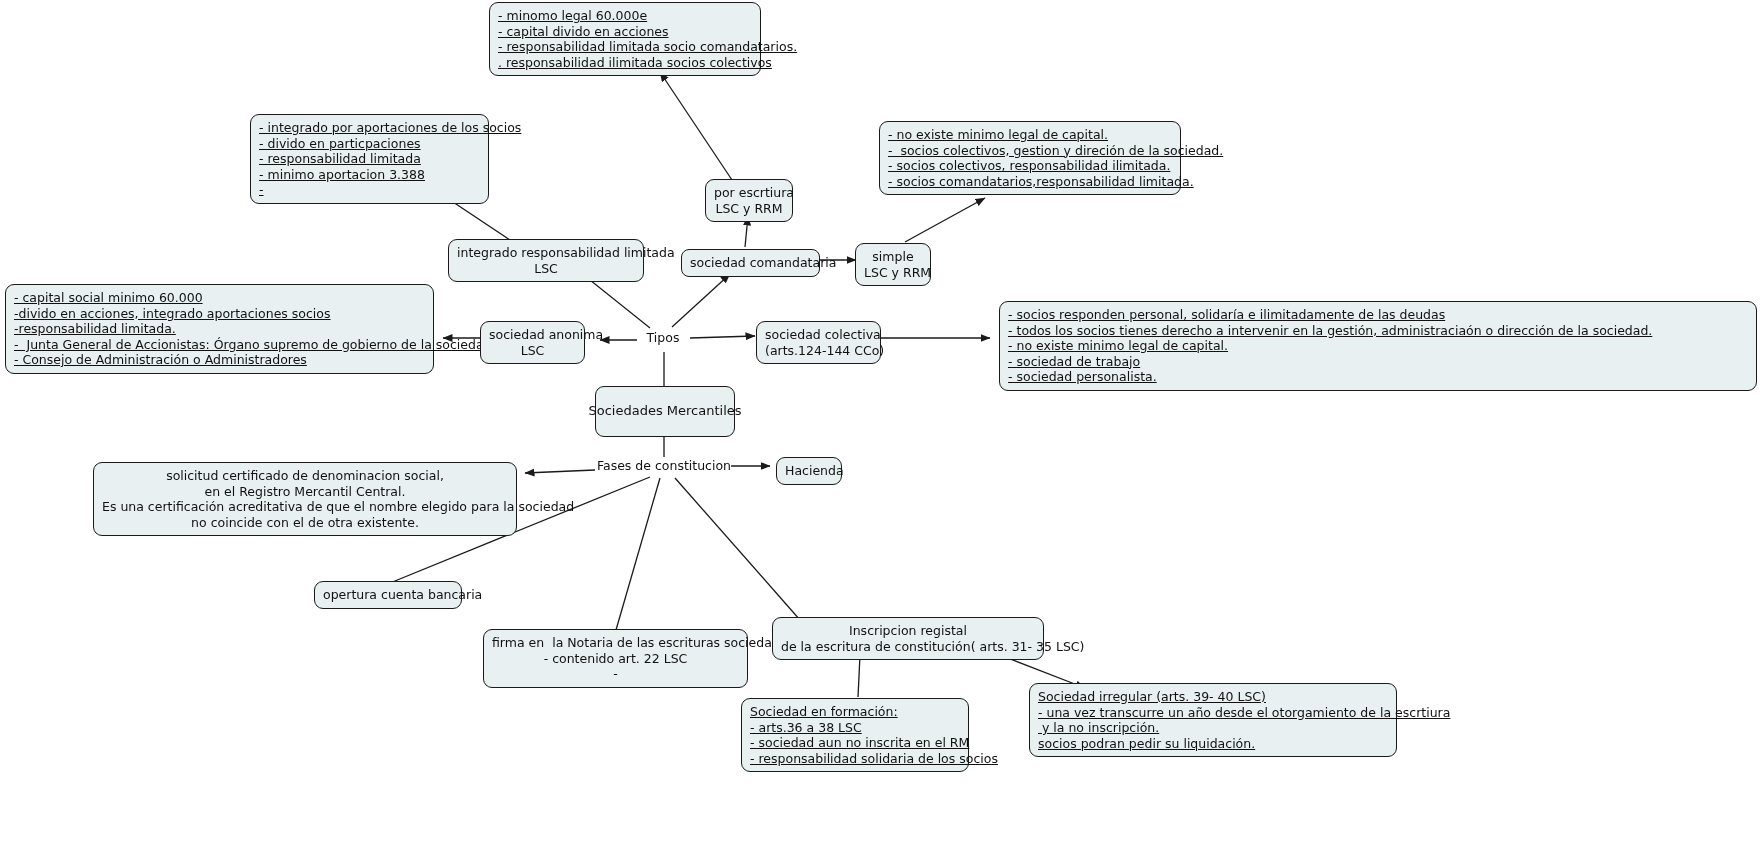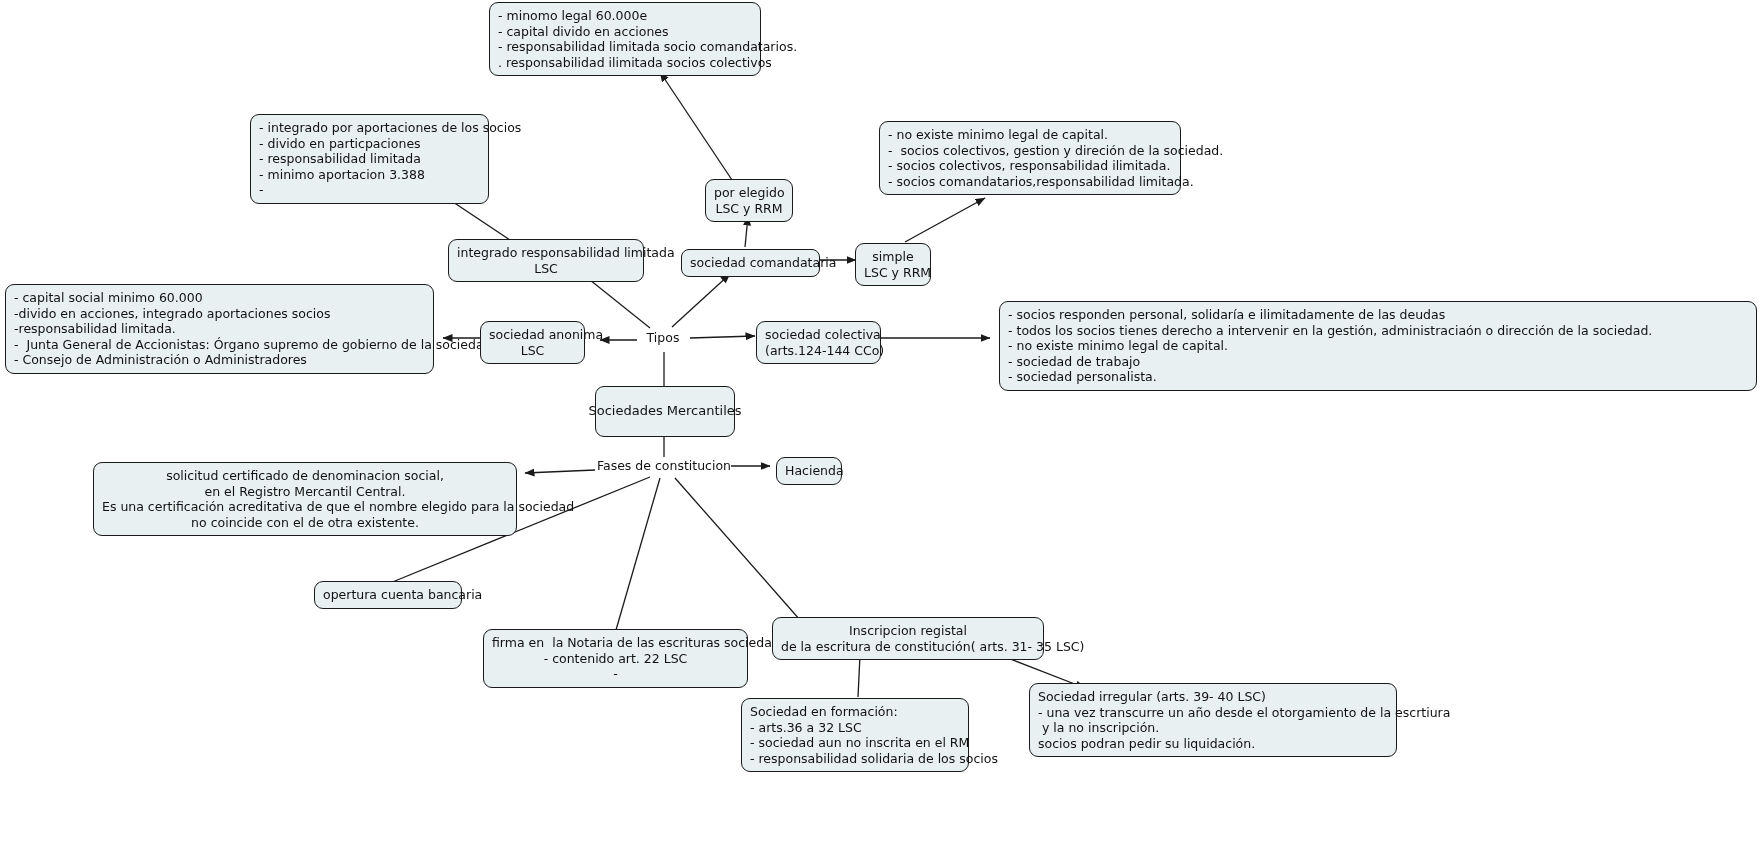--- a/index.html
+++ b/index.html
@@ -23,21 +23,21 @@
     padding:5px 8px;
     white-space:pre;
   }
   .node.plain{
     background:transparent;
     border:none;
     border-radius:0;
     padding:0;
   }
   .node.center{ text-align:center; }
-  .node.left{ text-align:left; }
+  .node.left{ text-align:left;text-decoration:underline; }
   .node.big{ font-size:13px; line-height:16.5px; }
 </style>
 </head>
 <body>
 
 <div id="canvas">
 
   <svg class="links" viewBox="0 0 1762 864">
     <defs>
       <marker id="ah" markerWidth="11" markerHeight="11" refX="9.5" refY="4" orient="auto" markerUnits="userSpaceOnUse">
@@ -97,21 +97,21 @@
 - divido en particpaciones
 - responsabilidad limitada
 - minimo aportacion 3.388
 -</div>
 
   <div class="node left" style="left:879px;top:121px;width:302px;">- no existe minimo legal de capital.
 -  socios colectivos, gestion y direción de la sociedad.
 - socios colectivos, responsabilidad ilimitada.
 - socios comandatarios,responsabilidad limitada.</div>
 
-  <div class="node center" style="left:705px;top:179px;width:88px;">por elegido
+  <div class="node center" style="left:705px;top:179px;width:88px;">por escrtiura
 LSC y RRM</div>
 
   <div class="node center" style="left:448px;top:239px;width:196px;">integrado responsabilidad limitada
 LSC</div>
 
   <div class="node center" style="left:681px;top:249px;width:139px;border-radius:8px;">sociedad comandataria</div>
 
   <div class="node center" style="left:855px;top:243px;width:76px;">simple
 LSC y RRM</div>
 
@@ -149,21 +149,21 @@
   <div class="node center" style="left:314px;top:581px;width:148px;">opertura cuenta bancaria</div>
 
   <div class="node center" style="left:483px;top:629px;width:265px;">firma en  la Notaria de las escrituras sociedad.
 - contenido art. 22 LSC
 -</div>
 
   <div class="node center" style="left:772px;top:617px;width:272px;">Inscripcion registal
 de la escritura de constitución( arts. 31- 35 LSC)</div>
 
   <div class="node left" style="left:741px;top:698px;width:228px;">Sociedad en formación:
-- arts.36 a 32 LSC
+- arts.36 a 38 LSC
 - sociedad aun no inscrita en el RM
 - responsabilidad solidaria de los socios</div>
 
   <div class="node left" style="left:1029px;top:683px;width:368px;">Sociedad irregular (arts. 39- 40 LSC)
 - una vez transcurre un año desde el otorgamiento de la escrtiura
  y la no inscripción.
 socios podran pedir su liquidación.</div>
 
 </div>
 

